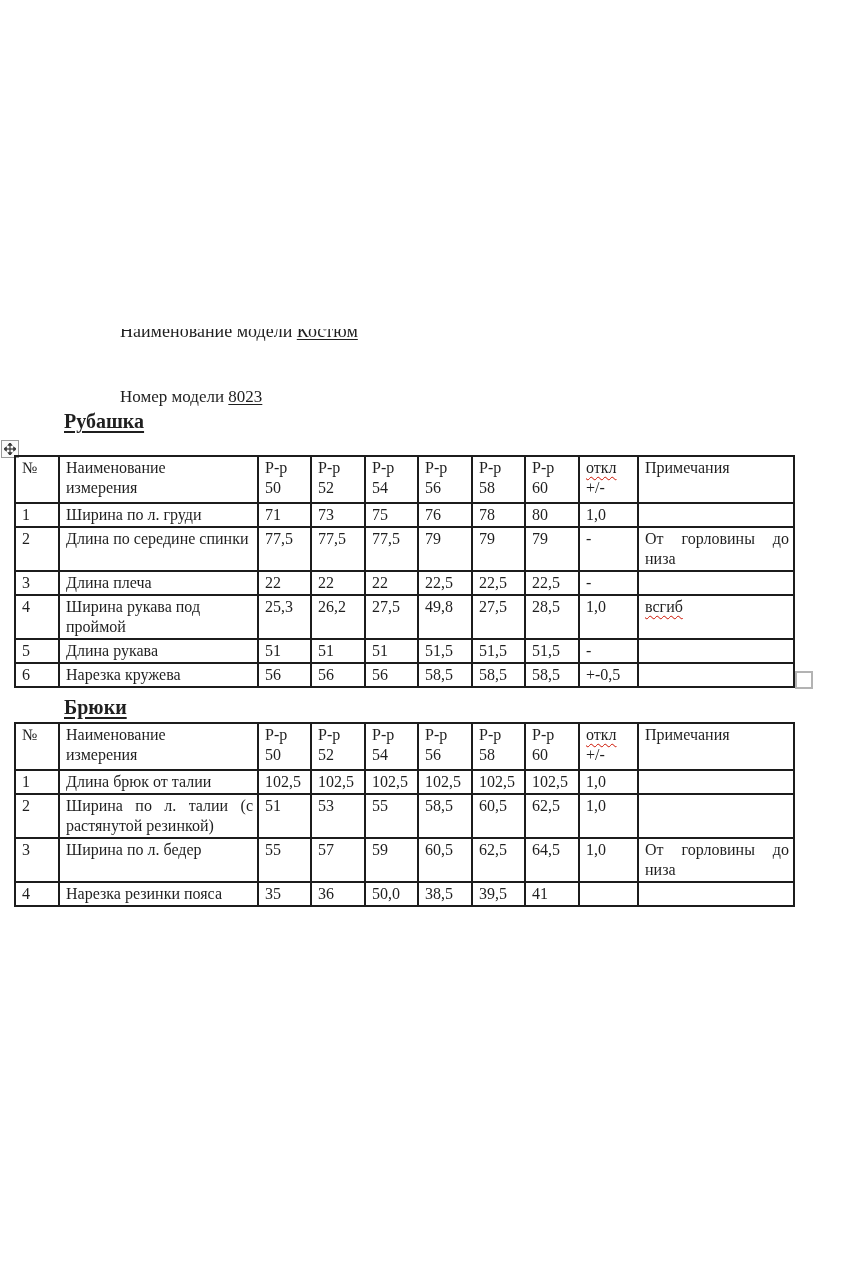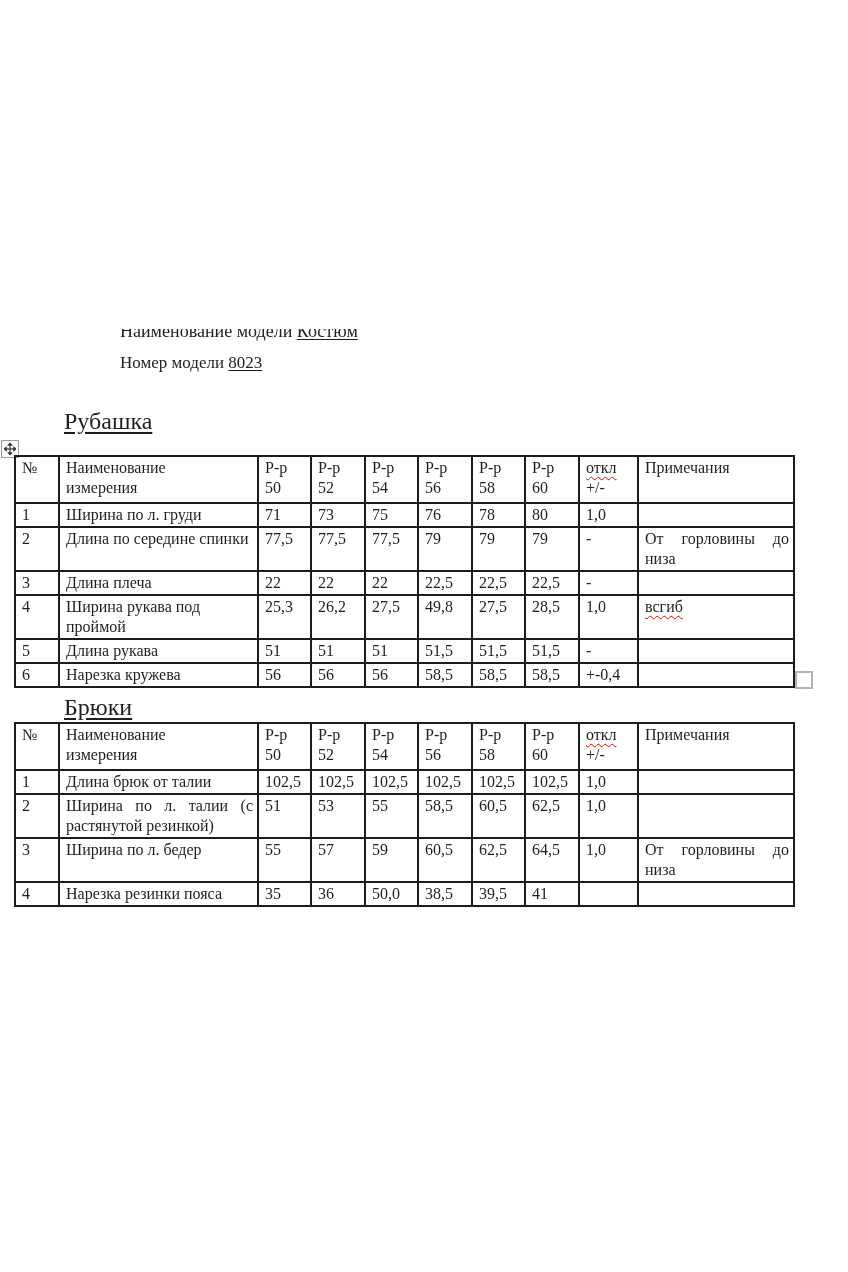--- a/index.html
+++ b/index.html
@@ -28,32 +28,32 @@
   .clip-line .inner {
     display: block;
     margin-top: -10px;
     font-size: 18px;
     line-height: 24px;
     white-space: nowrap;
   }
   .model-number-line {
     position: absolute;
     left: 120px;
-    top: 352px;
+    top: 386px;
     font-size: 17px;
     line-height: 22px;
   }
   .underlined { text-decoration: underline; text-underline-offset: 2px; }
 
   .section-title {
     position: absolute;
     left: 64px;
-    font-size: 24px;
+    font-size: 20px;
     line-height: 24px;
-    font-weight: normal;
+    font-weight: bold;
     margin: 0;
   }
   .section-title .underlined { text-underline-offset: 3px; }
   #shirt-title { top: 409px; }
   #pants-title  { top: 695px; }
 
   
   table.meas {
     position: absolute;
     left: 14px;
@@ -220,21 +220,21 @@
       </tr>
       <tr>
         <td><span>6</span></td>
         <td><span>Нарезка кружева</span></td>
         <td><span>56</span></td>
         <td><span>56</span></td>
         <td><span>56</span></td>
         <td><span>58,5</span></td>
         <td><span>58,5</span></td>
         <td><span>58,5</span></td>
-        <td><span>+-0,4</span></td>
+        <td><span>+-0,5</span></td>
         <td><span></span></td>
       </tr>
     </tbody>
   </table>
 
 <div class="resize-handle"></div>
 
 <h2 class="section-title" id="pants-title"><span class="underlined">Брюки</span></h2>
 
 <table class="meas" id="pants-table">

